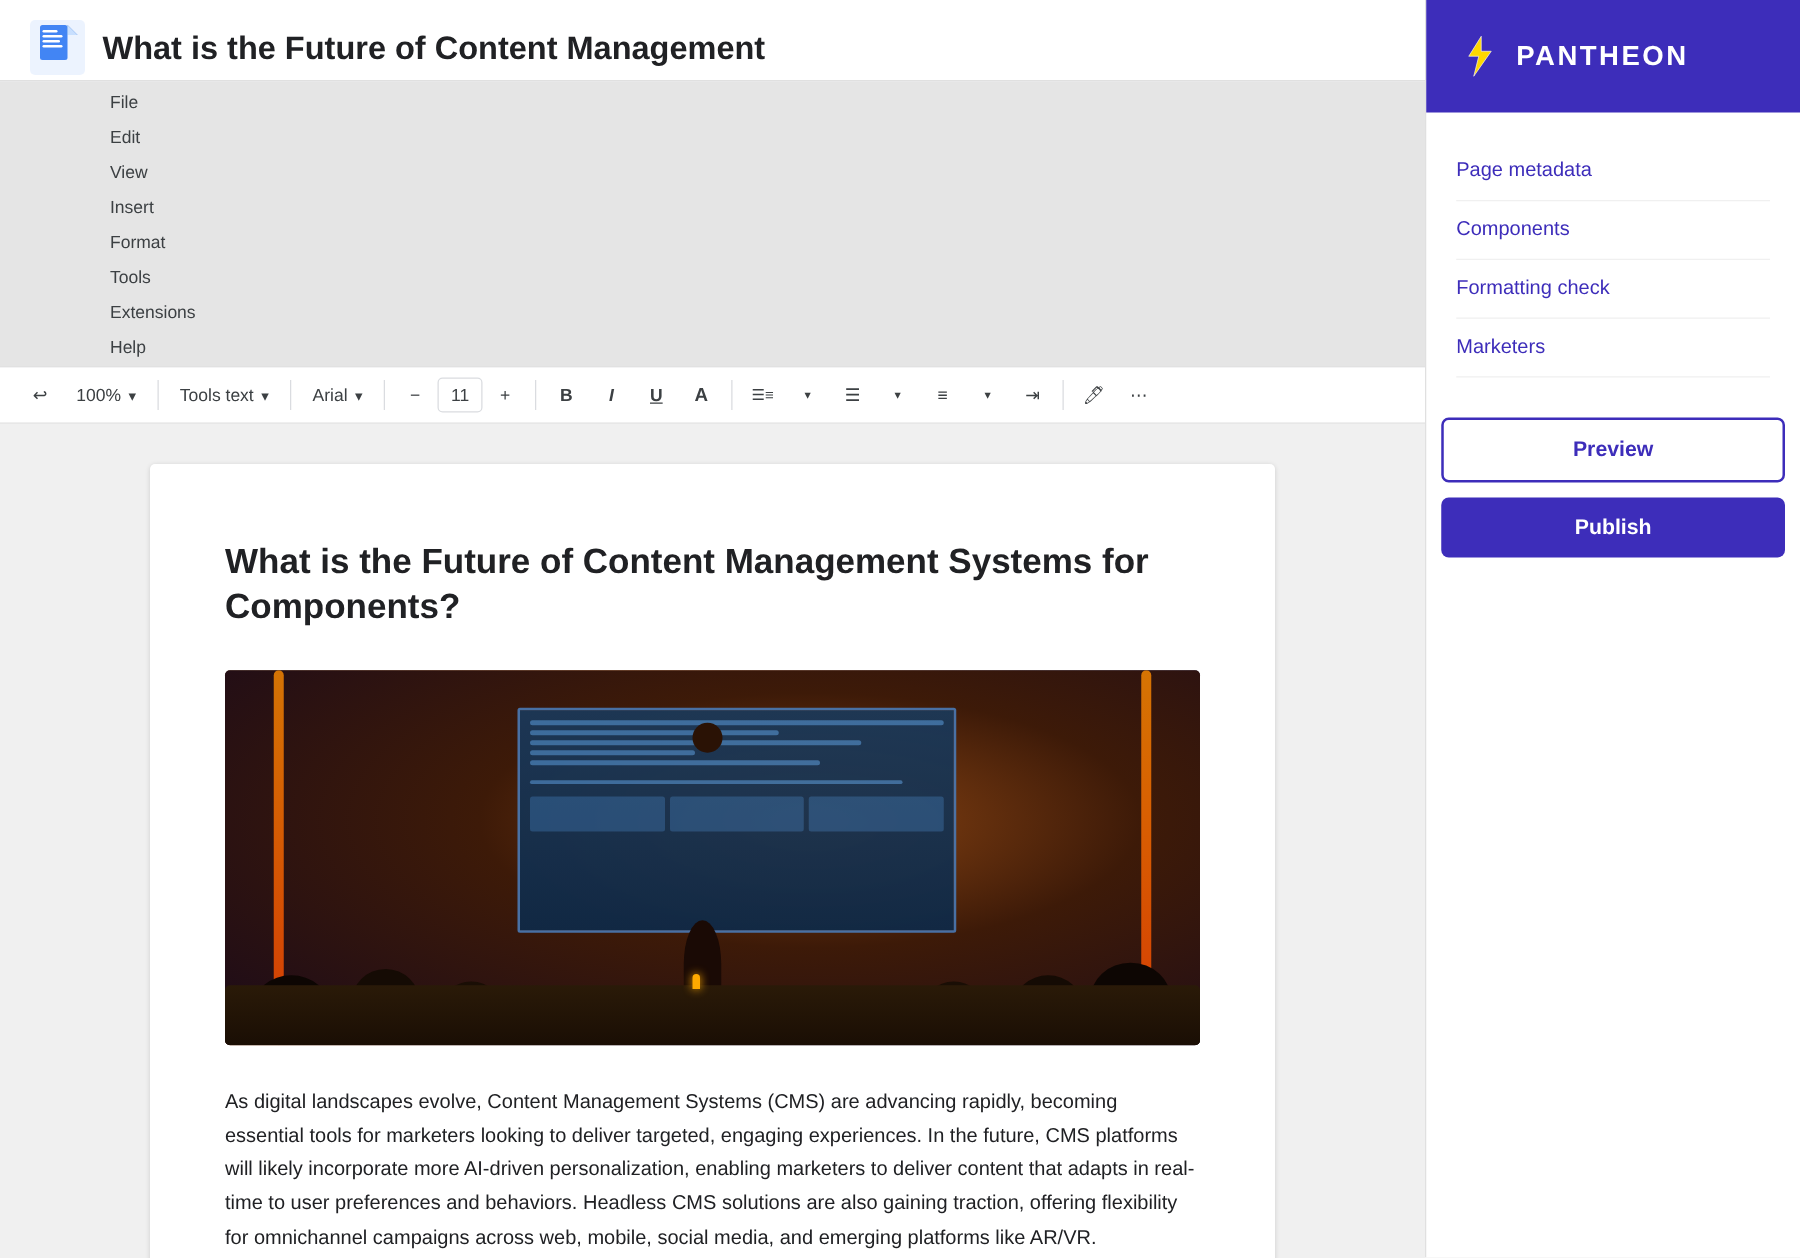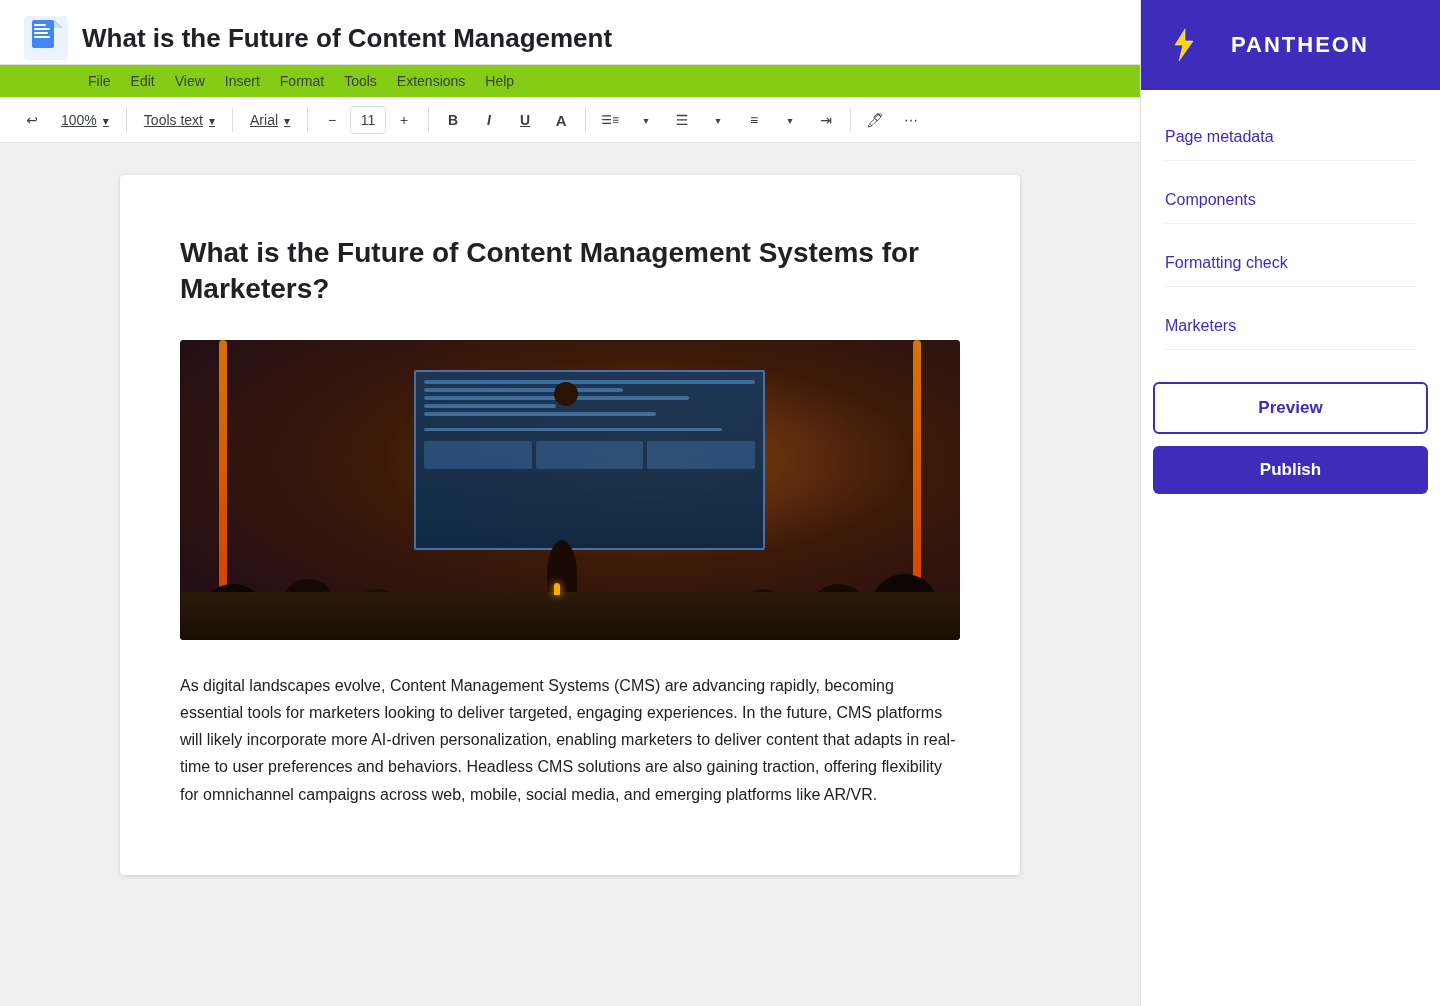--- a/index.html
+++ b/index.html
@@ -38,25 +38,26 @@
     .title-text {
       font-size: 26px;
       font-weight: 700;
       color: #202124;
       flex: 1;
     }
 
     
     .menu-bar {
       display: flex;
-      align-items: center;
+      align-items: flex-start;
       padding: 4px 24px 4px 80px;
-      background: #84cc16;
+      background: #e5e5e5;
       border-bottom: 1px solid #e0e0e0;
       gap: 4px;
+      flex-direction: column;
     }
     .menu-item {
       font-size: 14px;
       color: #3c4043;
       padding: 4px 8px;
       cursor: pointer;
       border-radius: 4px;
       user-select: none;
     }
 
@@ -93,21 +94,20 @@
       display: flex;
       padding: 4px 8px;
       border: 1px solid transparent;
       border-radius: 4px;
       cursor: pointer;
       font-size: 14px;
       color: #3c4043;
       background: transparent;
       gap: 4px;
       white-space: nowrap;
-      text-decoration: underline;
     }
     .toolbar-number-group {
       display: flex;
       align-items: center;
       gap: 2px;
     }
     .font-size-box {
       width: 36px;
       height: 28px;
       border: 1px solid #dadce0;
@@ -229,40 +229,40 @@
       display: flex;
       flex-direction: column;
       border-left: 1px solid #e0e0e0;
       flex-shrink: 0;
     }
     .pantheon-header {
       background: #3d2dba;
       padding: 20px 24px;
       display: flex;
       align-items: center;
-      gap: 30px;
+      gap: 12px;
       min-height: 90px;
     }
     .pantheon-logo-icon {
       width: 36px;
       height: 36px;
       flex-shrink: 0;
     }
     .pantheon-wordmark {
       color: #fff;
       font-size: 22px;
       font-weight: 700;
       letter-spacing: 2px;
       font-family: Arial, sans-serif;
     }
     .sidebar-nav {
       padding: 24px 24px 16px 24px;
       display: flex;
       flex-direction: column;
-      gap: 16px;
+      gap: 0;
     }
     .sidebar-nav-item {
       font-size: 16px;
       color: #3d2dba;
       padding: 14px 0;
       cursor: pointer;
       border-bottom: 1px solid #f0f0f0;
       font-weight: 400;
     }
     .sidebar-actions {
@@ -385,21 +385,21 @@
 
     <div class="toolbar-divider"></div>
 
     <button class="toolbar-btn" title="Highlight color">🖊</button>
     <button class="toolbar-btn" title="More">⋯</button>
   </div>
 
   <div class="doc-scroll">
     <div class="doc-page">
 
-      <div class="doc-heading">What is the Future of Content Management Systems for Marketers?</div>
+      <div class="doc-heading">What is the Future of Content Management Systems for Components?</div>
 
       <div class="doc-image-placeholder">
         <div class="image-scene">
           <div class="scene-bg"></div>
 
           <div class="scene-screen">
             <div class="screen-line"></div>
             <div class="screen-line short"></div>
             <div class="screen-line" style="width:80%"></div>
             <div class="screen-line shorter"></div>

